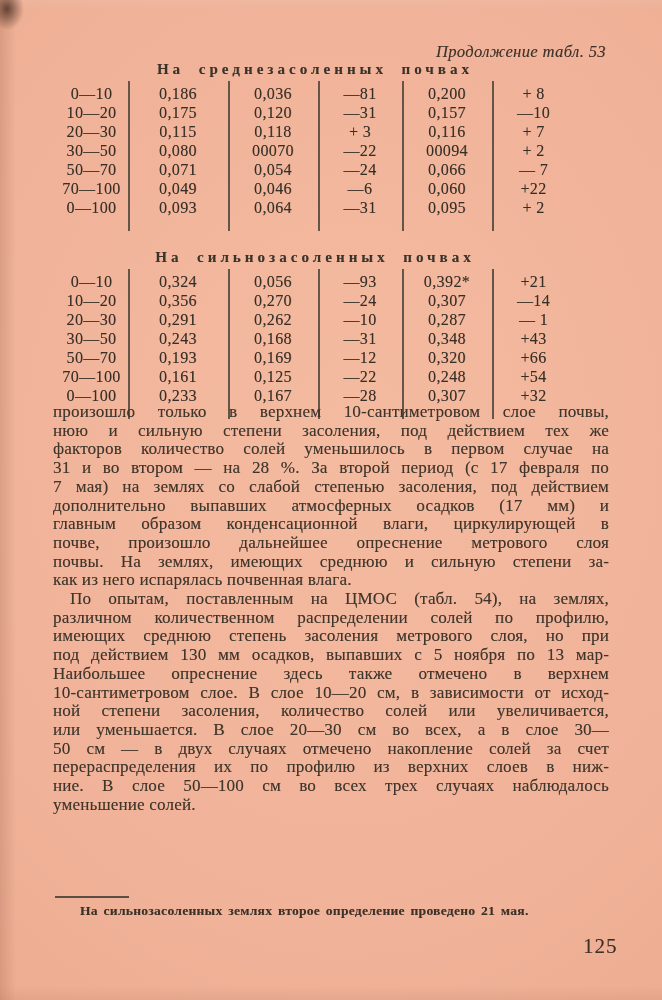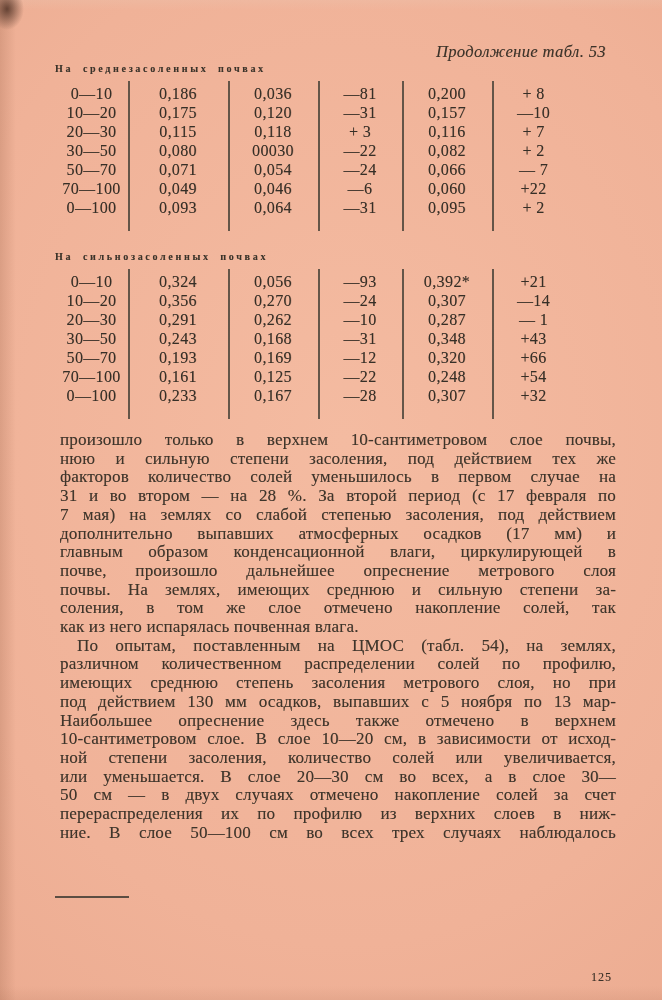--- a/index.html
+++ b/index.html
@@ -23,58 +23,57 @@
     position:absolute;left:-10px;top:-12px;width:34px;height:42px;border-radius:50%;
     background:radial-gradient(closest-side, rgba(70,42,30,.8), rgba(70,42,30,0));
   }
   .cont-header{
     position:absolute;top:42px;right:56px;
     font-style:italic;font-size:16.5px;letter-spacing:.4px;
     color:#3c332a;text-shadow:.3px .3px .5px rgba(60,45,33,.35);
   }
   .stable{position:absolute;left:55px;width:520px;}
   .stitle{
-    width:520px;text-align:left;font-size:10px;font-weight:600;
+    width:520px;text-align:center;font-size:15px;font-weight:600;
     letter-spacing:.27em;word-spacing:.45em;white-space:nowrap;
     color:#3a332a;text-shadow:.3px .3px .5px rgba(60,45,33,.35);
     height:18px;line-height:18px;
   }
   .rows{position:relative;margin-top:6px;}
   .trow{
     display:grid;grid-template-columns:73px 100px 90px 84px 90px 83px;
     height:19px;line-height:19px;
   }
   .tcell{
     text-align:center;font-size:16px;letter-spacing:.4px;
     color:#362f27;text-shadow:.3px .3px .5px rgba(60,45,33,.35);
   }
   .vlines{position:absolute;left:0;top:-3px;bottom:-14px;width:100%;pointer-events:none;}
   .vline{position:absolute;top:0;bottom:0;width:1.5px;background:#4b443a;opacity:.85;}
   .body{
-    position:absolute;left:60px;top:403px;width:556px;
+    position:absolute;left:53px;top:403px;width:556px;
     font-size:17px;line-height:18.7px;letter-spacing:.2px;
-    color:#3e352b;text-shadow:.3px .3px .55px rgba(60,45,33,.38);margin-top:28px;
+    color:#3e352b;text-shadow:.3px .3px .55px rgba(60,45,33,.38);
   }
   .tline{text-align:justify;text-align-last:justify;white-space:normal;}
   .tline.last{text-align-last:left;}
   .tline.indent{text-indent:17px;}
   .foot-rule{
     position:absolute;left:55px;top:896px;width:74px;height:2px;
     background:#4a4238;opacity:.9;
   }
   .footnote{
     position:absolute;left:80px;top:903px;width:530px;
     font-size:13.5px;font-weight:bold;letter-spacing:.3px;word-spacing:2px;
     color:#3a3128;text-shadow:.3px .3px .4px rgba(60,45,33,.35);
   }
   .pageno{
-    position:absolute;left:583px;top:970px;
-    font-size:12px;letter-spacing:1px;color:#3a3128;
+    position:absolute;left:583px;top:934px;
+    font-size:21px;letter-spacing:1px;color:#3a3128;
     text-shadow:.3px .3px .4px rgba(60,45,33,.35);
-    margin-left:8px;
   }
 </style>
 </head>
 <body>
 
 <div class="page">
   <div class="corner-blot"></div>
 
   <div class="cont-header">Продолжение табл. 53</div>
 
@@ -108,23 +107,23 @@
           <div class="tcell">20—30</div>
           <div class="tcell">0,115</div>
           <div class="tcell">0,118</div>
           <div class="tcell">+ 3</div>
           <div class="tcell">0,116</div>
           <div class="tcell">+ 7</div>
         </div>
         <div class="trow">
           <div class="tcell">30—50</div>
           <div class="tcell">0,080</div>
-          <div class="tcell">00030</div>
+          <div class="tcell">00070</div>
           <div class="tcell">—22</div>
-          <div class="tcell">0,082</div>
+          <div class="tcell">00094</div>
           <div class="tcell">+ 2</div>
         </div>
         <div class="trow">
           <div class="tcell">50—70</div>
           <div class="tcell">0,071</div>
           <div class="tcell">0,054</div>
           <div class="tcell">—24</div>
           <div class="tcell">0,066</div>
           <div class="tcell">— 7</div>
         </div>
@@ -220,33 +219,34 @@
     <div>
         <div class="tline">произошло только в верхнем 10-сантиметровом слое почвы,</div>
         <div class="tline">нюю и сильную степени засоления, под действием тех же</div>
         <div class="tline">факторов количество солей уменьшилось в первом случае на</div>
         <div class="tline">31 и во втором — на 28 %. За второй период (с 17 февраля по</div>
         <div class="tline">7 мая) на землях со слабой степенью засоления, под действием</div>
         <div class="tline">дополнительно выпавших атмосферных осадков (17 мм) и</div>
         <div class="tline">главным образом конденсационной влаги, циркулирующей в</div>
         <div class="tline">почве, произошло дальнейшее опреснение метрового слоя</div>
         <div class="tline">почвы. На землях, имеющих среднюю и сильную степени за-</div>
-        <div class="tline">соления, в том же слое отмечено накопление солей, так</div>
         <div class="tline last">как из него испарялась почвенная влага.</div>
       </div>
     <div>
         <div class="tline indent">По опытам, поставленным на ЦМОС (табл. 54), на землях,</div>
         <div class="tline">различном количественном распределении солей по профилю,</div>
         <div class="tline">имеющих среднюю степень засоления метрового слоя, но при</div>
         <div class="tline">под действием 130 мм осадков, выпавших с 5 ноября по 13 мар-</div>
         <div class="tline">Наибольшее опреснение здесь также отмечено в верхнем</div>
         <div class="tline">10-сантиметровом слое. В слое 10—20 см, в зависимости от исход-</div>
         <div class="tline">ной степени засоления, количество солей или увеличивается,</div>
         <div class="tline">или уменьшается. В слое 20—30 см во всех, а в слое 30—</div>
         <div class="tline">50 см — в двух случаях отмечено накопление солей за счет</div>
         <div class="tline">перераспределения их по профилю из верхних слоев в ниж-</div>
         <div class="tline">ние. В слое 50—100 см во всех трех случаях наблюдалось</div>
+        <div class="tline last">уменьшение солей.</div>
       </div>
   </div>
 
   <div class="foot-rule"></div>
+  <div class="footnote">На сильнозасоленных землях второе определение проведено 21 мая.</div>
   <div class="pageno">125</div>
 </div>
 
 </body></html>

